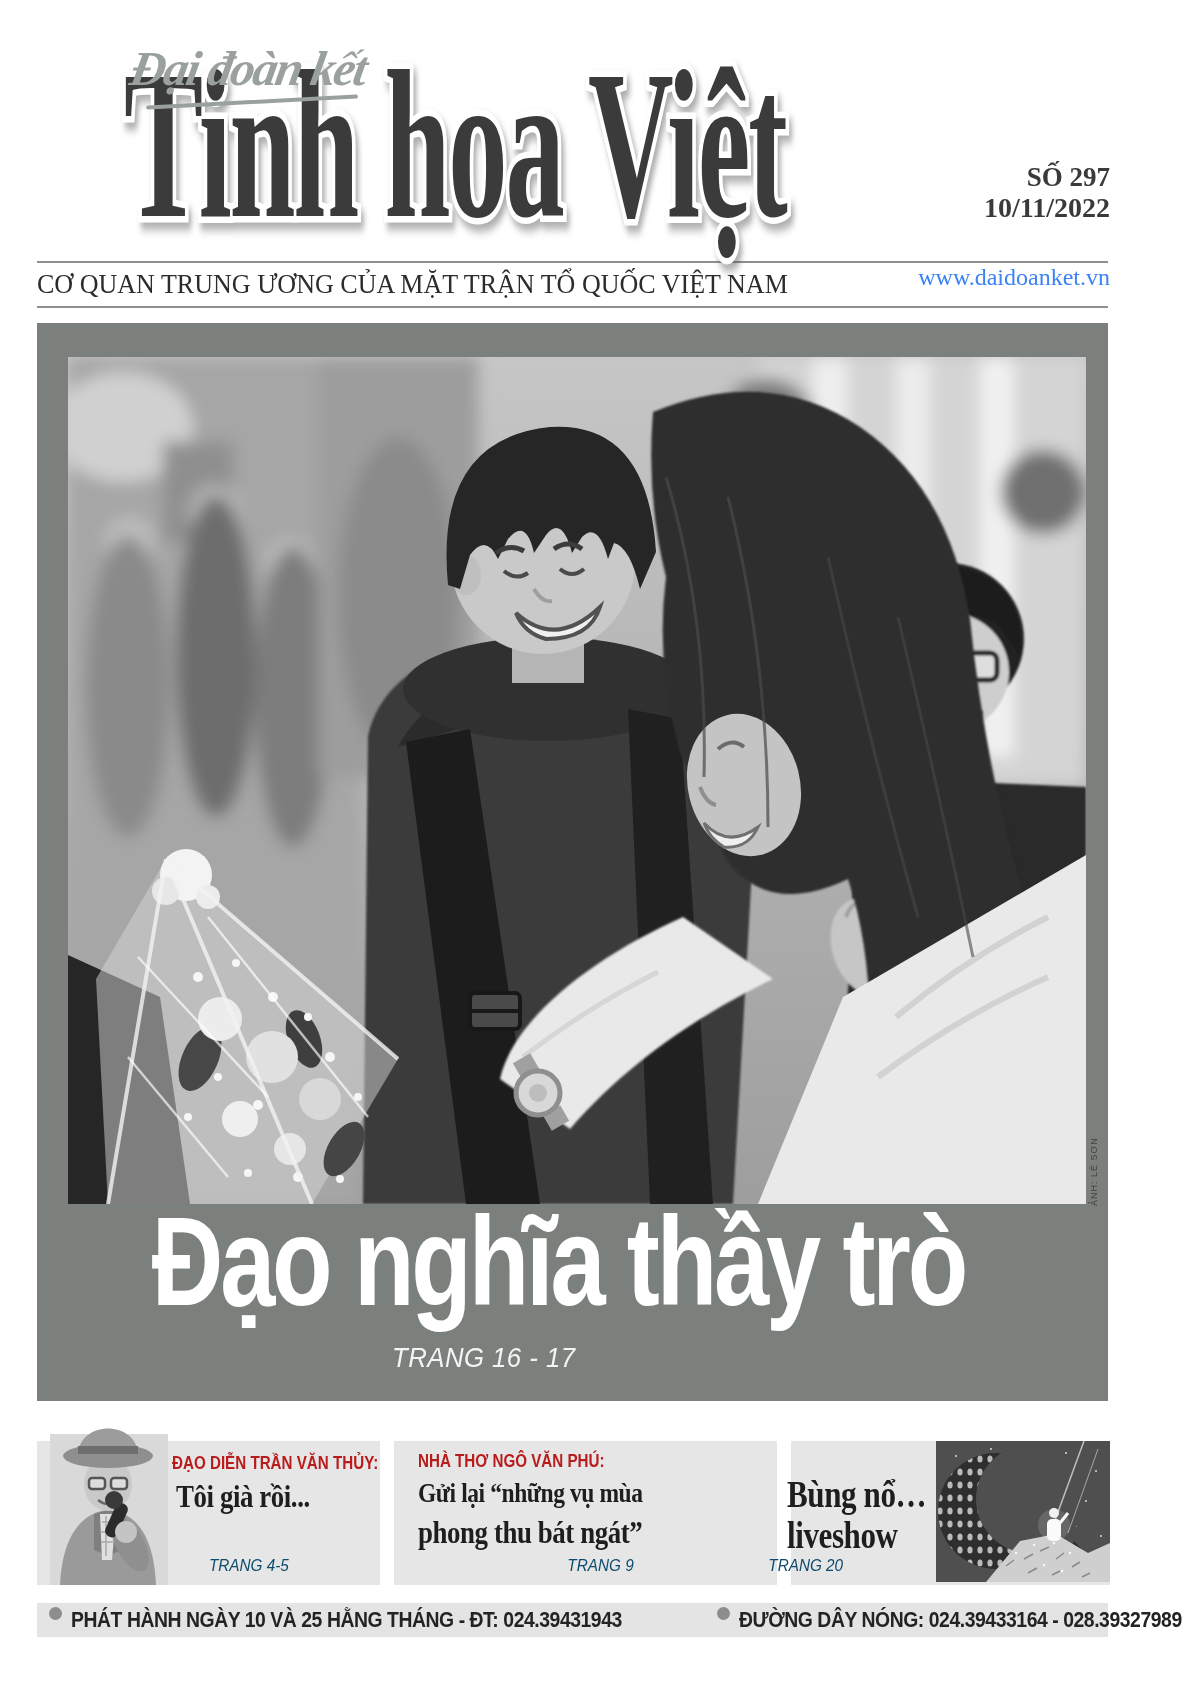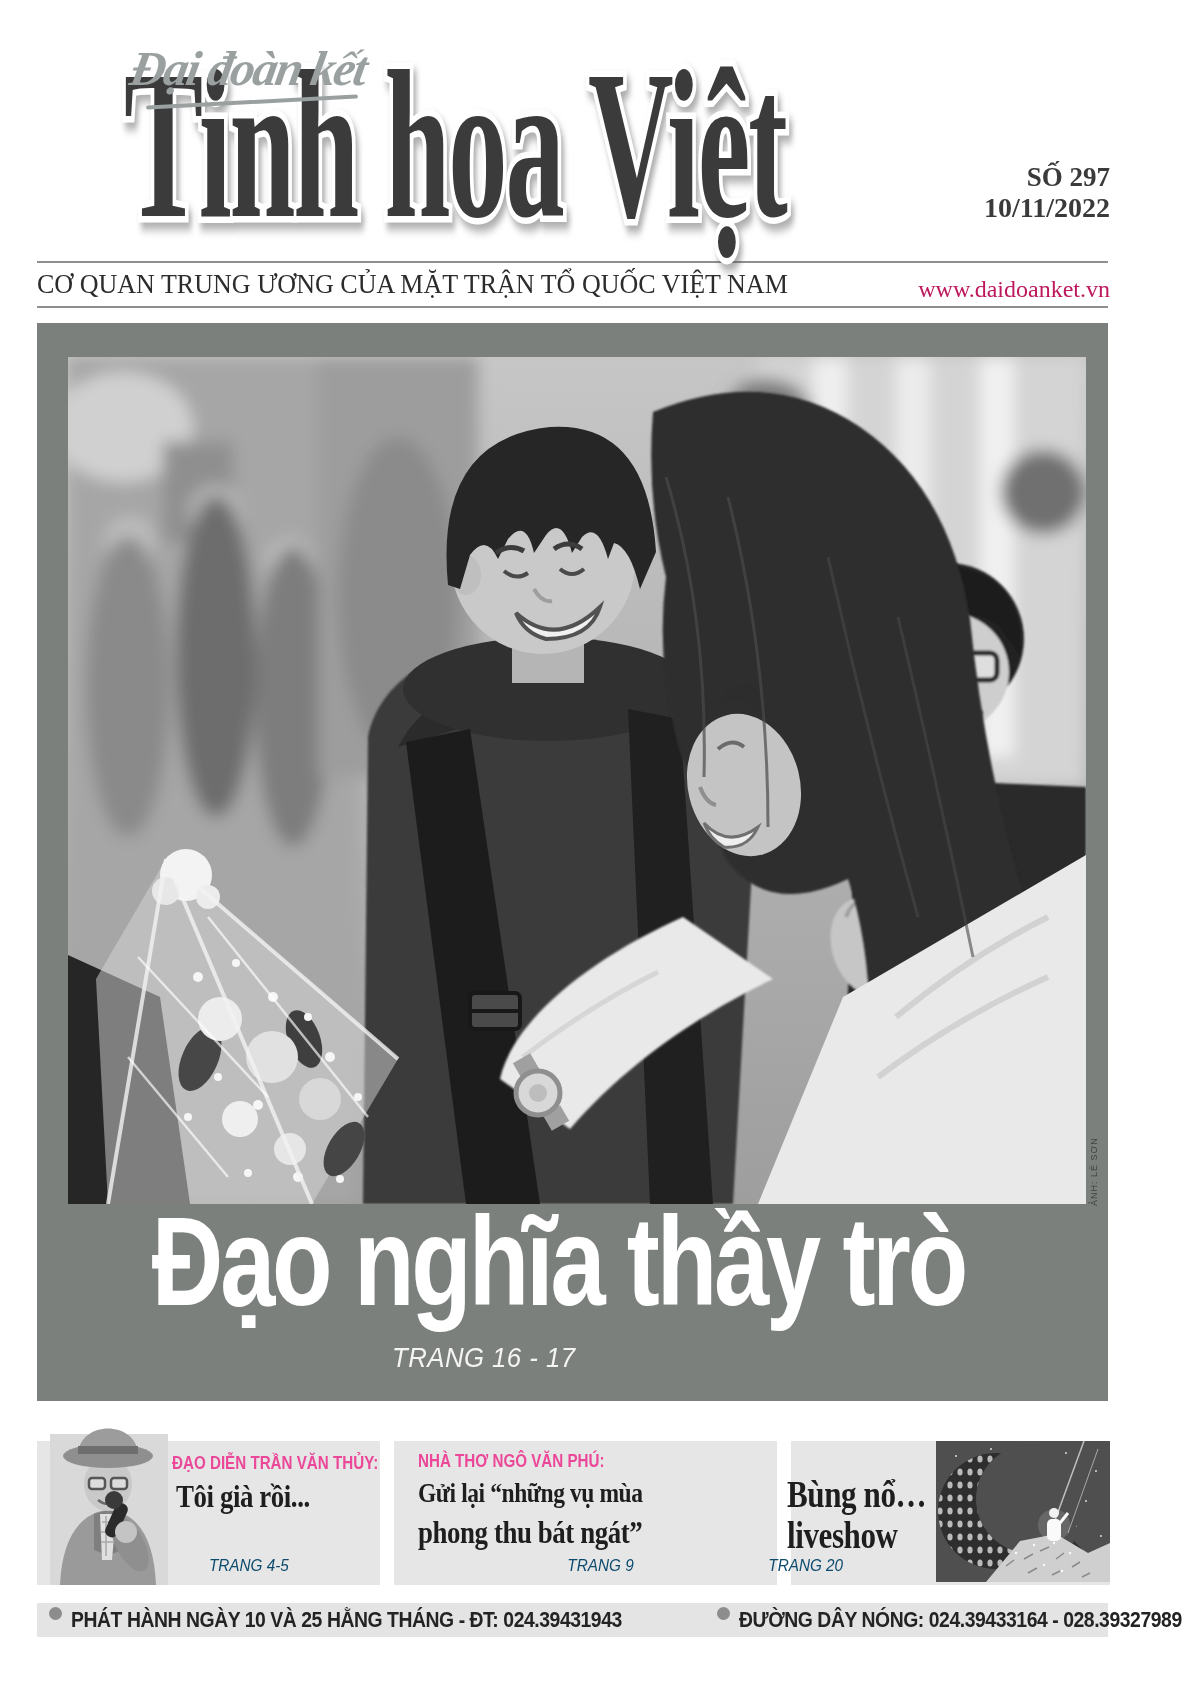--- a/index.html
+++ b/index.html
@@ -20,21 +20,21 @@
     filter:drop-shadow(5px 7px 5px rgba(70,70,70,0.45));}
   .logo-front{color:#3b3b3b;}
   .issue-block{right:90px;top:162px;text-align:right;z-index:6;color:#3a3a3a;line-height:1.12;}
   .issue-line{font-size:27px;font-weight:bold;display:block;}
   .date-line{font-size:28px;font-weight:bold;display:block;}
   .rule{background:#8f8f8f;height:2px;z-index:1;}
   .rule-top{left:37px;top:261px;width:1071px;}
   .rule-bottom{left:37px;top:306px;width:1071px;}
   .tagline{left:37px;top:268px;font-size:28px;color:#2c2c2c;z-index:2;white-space:nowrap;}
   .tagline .cond{transform:scaleX(0.93);}
-  .website{right:90px;top:276px;font-size:24px;color:#be185d;z-index:2;text-align:right;}
+  .website{right:90px;top:264px;font-size:24px;color:#3b82f6;z-index:2;text-align:right;}
 
   .cond{display:inline-block;transform-origin:left center;}
 
   
   .main-panel{left:37px;top:323px;width:1071px;height:1078px;background:#7c807d;z-index:0;}
   .cover-photo{left:68px;top:357px;width:1018px;height:847px;overflow:hidden;background:#aeaeae;}
   .photo-credit{left:1089px;top:1146px;height:60px;writing-mode:vertical-rl;transform:rotate(180deg);
     font-family:"Liberation Sans","DejaVu Sans",sans-serif;font-size:9px;color:#3e403f;
     letter-spacing:1px;white-space:nowrap;}
   .headline{left:37px;top:1198px;width:963px;text-align:center;z-index:2;}
@@ -47,21 +47,21 @@
     color:#f4f4f4;letter-spacing:0.5px;}
 
   
   .tbox{background:#e6e6e6;top:1441px;height:144px;z-index:1;}
   .tbox1{left:37px;width:343px;}
   .tbox2{left:394px;width:383px;}
   .tbox3{left:791px;width:319px;}
   .director-photo{left:50px;top:1404px;width:118px;height:181px;z-index:2;}
   .liveshow-photo{left:936px;top:1441px;width:174px;height:141px;z-index:2;}
   .kicker{font-family:"Liberation Sans","DejaVu Sans",sans-serif;font-weight:bold;
-    font-size:18.5px;color:#ec4899;white-space:nowrap;z-index:3;}
+    font-size:18.5px;color:#b91c1c;white-space:nowrap;z-index:3;}
   .kicker .cond{transform:scaleX(0.82);}
   .teaser-title{font-weight:bold;color:#1e1e1e;white-space:nowrap;z-index:3;}
   .teaser-title .cond{transform:scaleX(0.84);letter-spacing:-0.5px;}
   .t1-kicker{left:172px;top:1452px;}
   .t1-title{left:176px;top:1478px;font-size:32px;}
   .t2-kicker{left:418px;top:1450px;}
   .t2-line1{left:418px;top:1477px;font-size:28px;}
   .t2-line2{left:418px;top:1514px;font-size:32px;}
   .t3-line1{left:787px;top:1473px;font-size:37px;}
   .t3-line2{left:787px;top:1514px;font-size:37px;}

